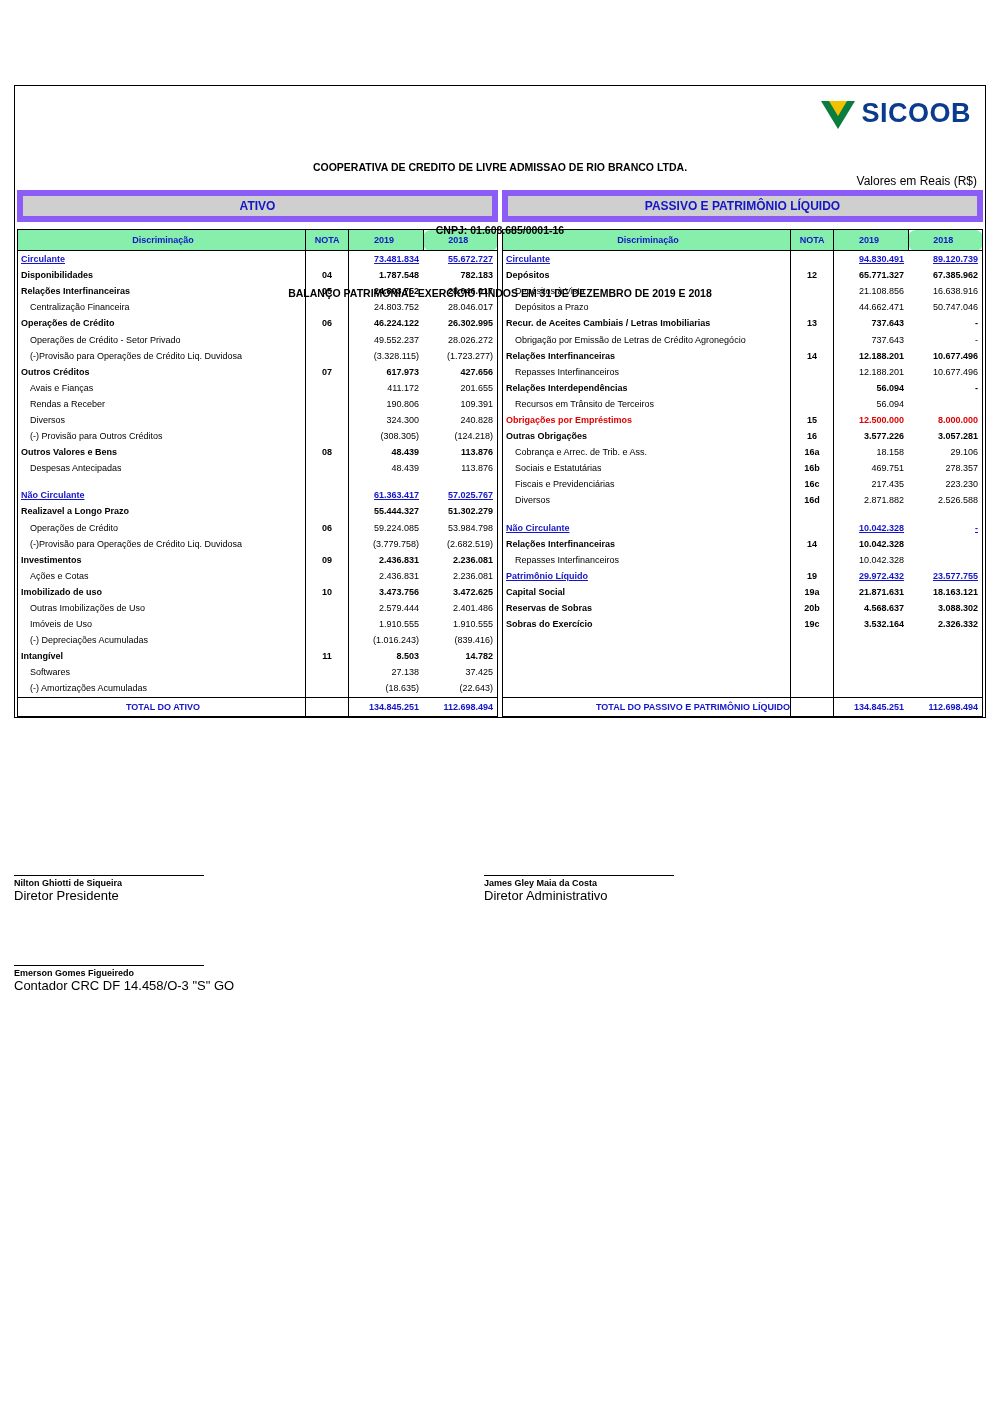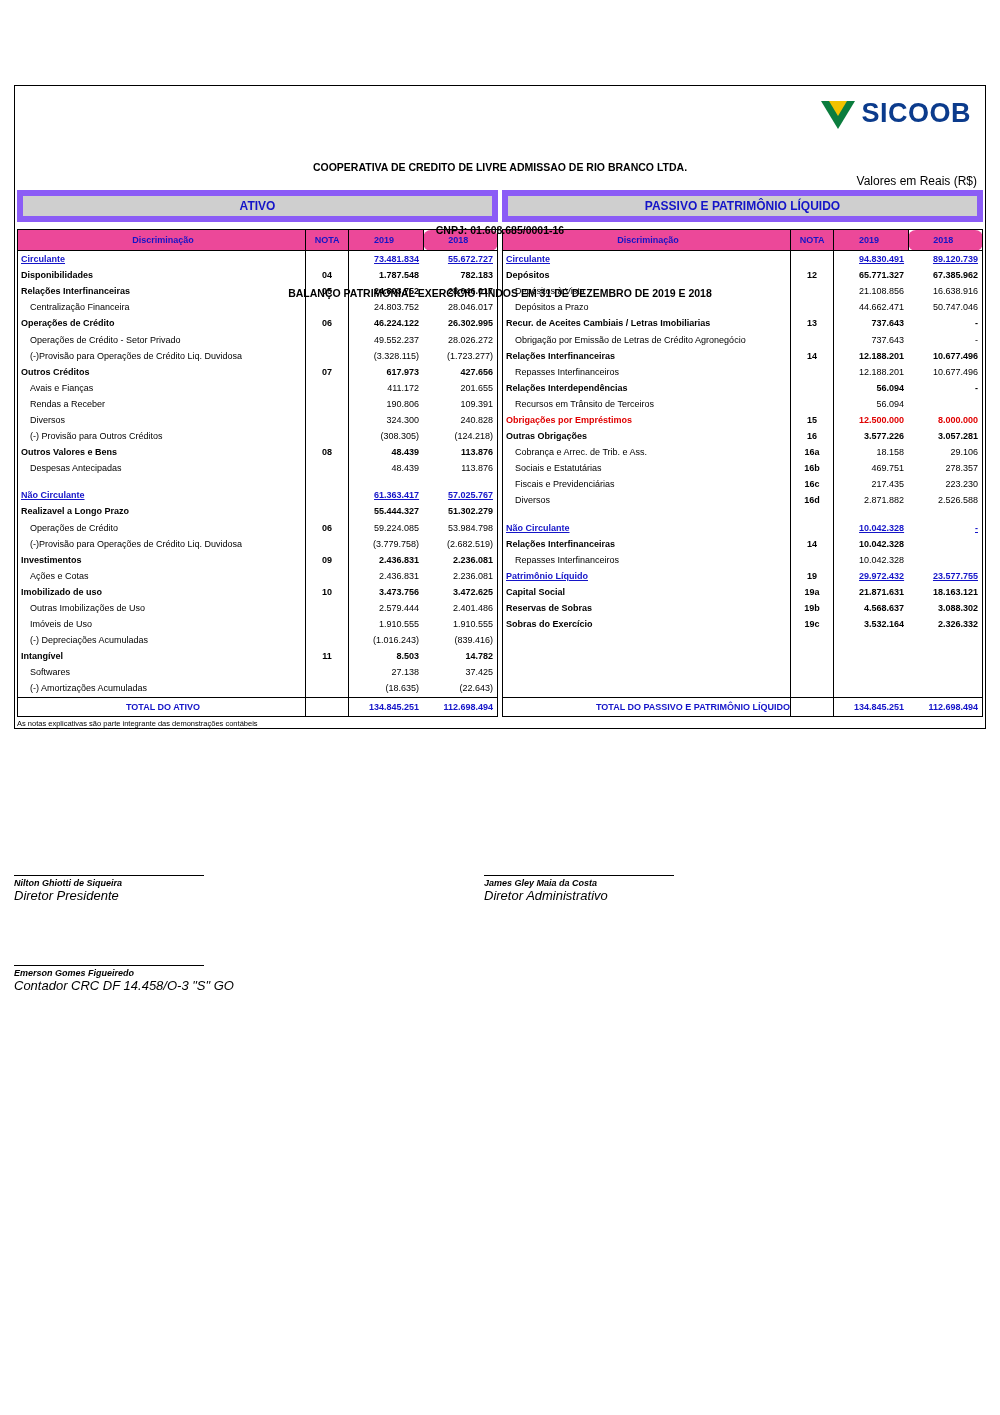--- a/index.html
+++ b/index.html
@@ -15,41 +15,41 @@
   .titleblock div{font-size:10.5px;font-weight:bold;line-height:15px;margin-top:48px;}
   .valores{text-align:right;font-size:12px;padding:0 8px 2px 0;}
   .twocol{display:flex;width:100%;box-sizing:border-box;}
   .col{width:50%;box-sizing:border-box;}
   .col.left{padding:0 2px 0 2px;}
   .col.right{padding:0 2px 0 2px;}
   .bluehead{background:#cfcfcf;border:6px solid #8b5cf6;text-align:center;font-size:12px;font-weight:bold;color:#1414c8;padding:3px 0;}
   table{border-collapse:collapse;width:100%;font-size:9px;}
   th,td{padding:0;}
   .tbl{margin-top:7px;}
-  .tbl th{border:1px solid #000;background:#ec4899;color:#1414c8;font-size:9px;font-weight:bold;height:20px;text-align:center;}
+  .tbl th{border:1px solid #000;background:#86efac;color:#1414c8;font-size:9px;font-weight:bold;height:20px;text-align:center;}
   .tbl td{height:16.1px;vertical-align:middle;}
   .c-disc{width:60%;text-align:left;padding-left:3px;border-left:1px solid #000;}
   .c-nota{width:9%;text-align:center;border-left:1px solid #000;border-right:1px solid #000;}
   .c-num{width:15.5%;text-align:right;padding-right:4px;}
   .c-num2{width:15.5%;text-align:right;padding-right:4px;border-right:1px solid #000;border-radius:8px;}
   .b{font-weight:bold;}
   .ind{padding-left:12px;}
   .blue{color:#1414c8;}
   .red{color:#e00000;font-weight:bold;}
   .ul{text-decoration:underline;}
   .spacer td{height:11px;border:none;}
   .spacer td.c-disc{border-left:1px solid #000;}
   .spacer td.c-nota{border-left:1px solid #000;border-right:1px solid #000;}
   .spacer td.c-num2{border-right:1px solid #000;}
   .totalrow td{border-top:1px solid #000;border-bottom:1px solid #000;font-weight:bold;color:#1414c8;height:18px;}
   .totalrow .c-disc{text-align:center;}
   .notes{font-size:7.5px;padding:2px 0 0 2px;}
   .signatures{position:absolute;left:14px;top:875px;width:972px;font-size:9px;}
   .sigline{border-top:1px solid #000;width:190px;}
-  .sigrow{display:flex;font-style:italic;}
+  .sigrow{display:flex;}
   .sigcell{width:470px;}
   .signame{font-weight:bold;font-size:9px;padding-top:2px;}
   .sigrole{font-size:13px;}
   .sig2{margin-top:62px;}
 </style>
 </head>
 <body>
 
 <div class="page">
 
@@ -406,21 +406,21 @@
                 <td class="c-num2 b blue ul">23.577.755</td>
               </tr>
               <tr>
                 <td class="c-disc b">Capital Social</td>
                 <td class="c-nota b">19a</td>
                 <td class="c-num b">21.871.631</td>
                 <td class="c-num2 b">18.163.121</td>
               </tr>
               <tr>
                 <td class="c-disc b">Reservas de Sobras</td>
-                <td class="c-nota b">19b</td>
+                <td class="c-nota b">20b</td>
                 <td class="c-num b">4.568.637</td>
                 <td class="c-num2 b">3.088.302</td>
               </tr>
               <tr>
                 <td class="c-disc b">Sobras do Exercício</td>
                 <td class="c-nota b">19c</td>
                 <td class="c-num b">3.532.164</td>
                 <td class="c-num2 b">2.326.332</td>
               </tr>
               <tr>
@@ -453,21 +453,20 @@
               <td class="c-disc" style="text-align:right;padding-left:3px;">TOTAL DO PASSIVO E PATRIMÔNIO LÍQUIDO</td>
               <td class="c-nota"></td>
               <td class="c-num">134.845.251</td>
               <td class="c-num2">112.698.494</td>
             </tr>
           </tfoot>
         </table>
       </div>
     </div>
 
-    <div class="notes">As notas explicativas são parte integrante das demonstrações contábeis</div>
   </div>
 
   <div class="signatures">
     <div class="sigrow">
       <div class="sigcell">
         <div class="sigline"></div>
         <div class="signame">Nilton Ghiotti de Siqueira</div>
         <div class="sigrole">Diretor Presidente</div>
       </div>
       <div class="sigcell">

